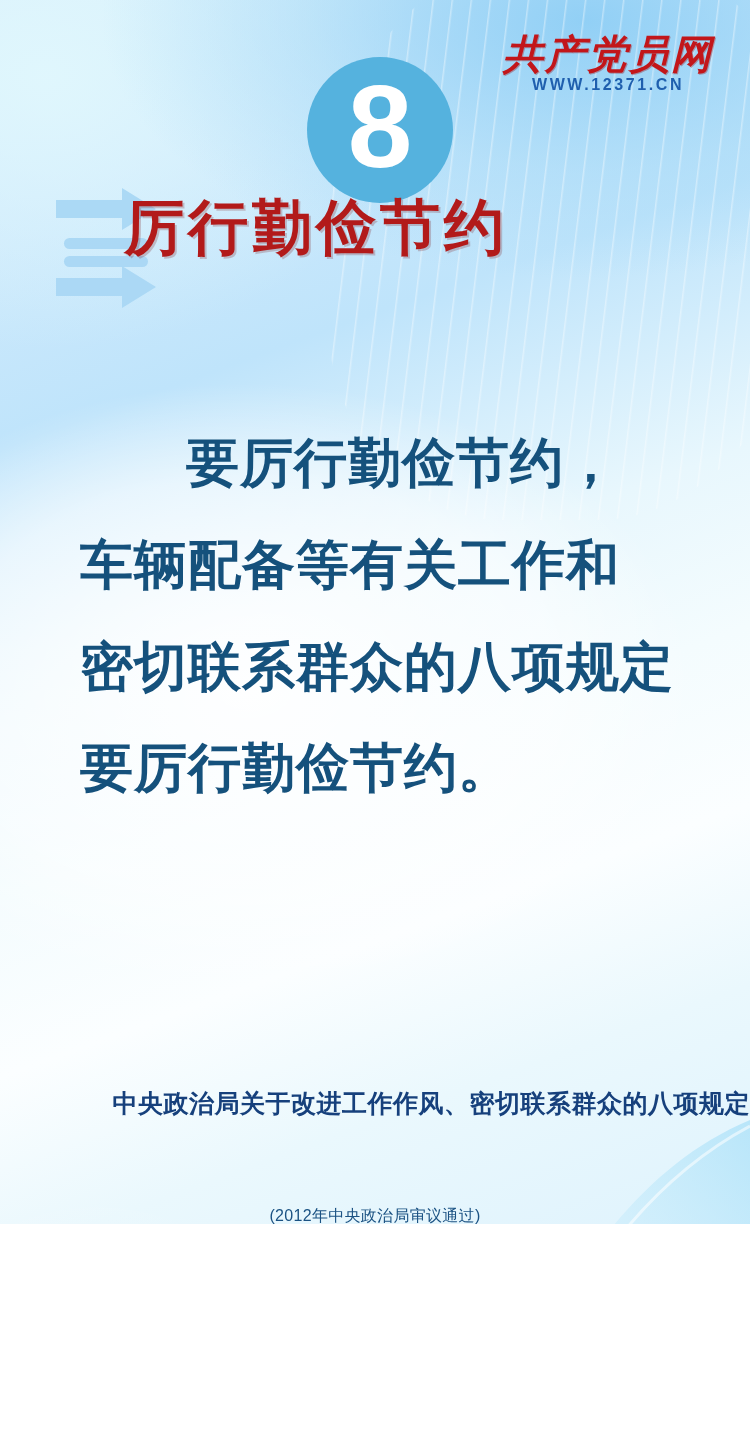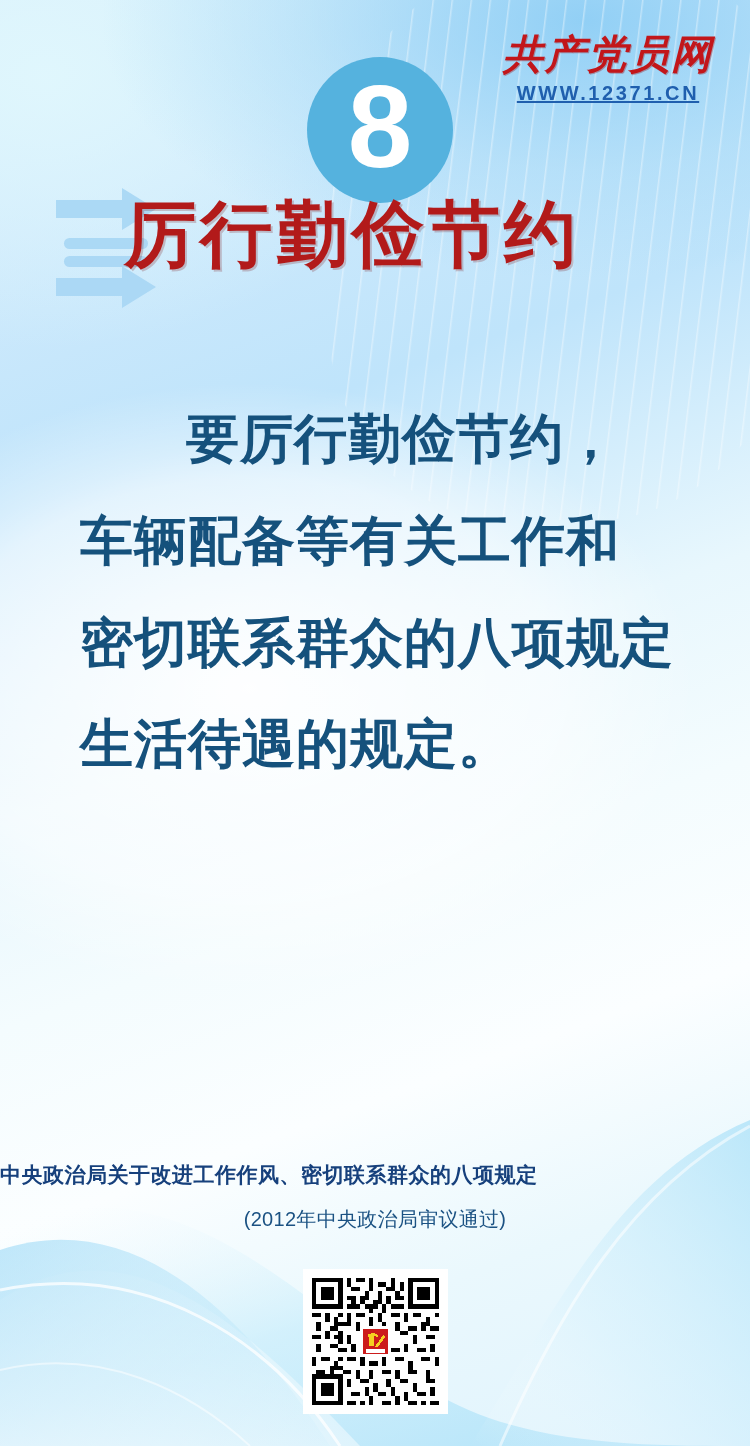--- a/index.html
+++ b/index.html
@@ -5,21 +5,21 @@
   html, body {
     margin: 0;
     padding: 0;
     background: #ffffff;
   }
   * { box-sizing: border-box; }
 
   .poster {
     position: relative;
     width: 750px;
-    height: 1446px;
+    height: 1224px;
     overflow: hidden;
     font-family: "Liberation Sans", "DejaVu Sans", sans-serif;
     background: linear-gradient(160deg, #d9f0fb 0%, #cfeafc 14%, #bfe4fb 30%, #e8f7fd 48%, #f4fcfe 60%, #fbfeff 72%, #eaf8fd 84%, #dff3fd 100%);
   }
 
   
   .bg-layer { position: absolute; inset: 0; pointer-events: none; }
 
   .bg-top-wash {
     position: absolute;
@@ -66,26 +66,24 @@
     font-size: 40px;
     font-weight: 700;
     font-style: italic;
     color: #c2161a;
     letter-spacing: 2px;
     line-height: 1.05;
     white-space: nowrap;
     text-shadow: 1px 1px 0 rgba(150,10,15,0.35);
   }
   .logo-url {
-    margin-top: 6px;
-    font-size: 20px;
+    font-size: 16px;
     font-weight: 700;
     color: #1f5fae;
     letter-spacing: 2.6px;
-    text-decoration: underline;
   }
 
   
   .num-badge {
     position: absolute;
     left: 307px;
     top: 57px;
     width: 146px;
     height: 146px;
     border-radius: 50%;
@@ -111,65 +109,65 @@
     top: 186px;
     width: 112px;
     height: 124px;
   }
 
   
   .headline {
     position: absolute;
     left: 124px;
     top: 196px;
-    font-size: 72px;
+    font-size: 60px;
     font-weight: 700;
     color: #b21a1a;
     letter-spacing: 4px;
     line-height: 1.08;
     white-space: nowrap;
     text-shadow: 2px 2px 0 rgba(120,10,10,0.22);
   }
 
   
   .body-text {
     position: absolute;
     left: 80px;
-    top: 388px;
+    top: 412px;
     width: 592px;
     font-size: 53px;
     font-weight: 700;
     color: #15517c;
     line-height: 1.92;
     letter-spacing: 1px;
     text-align: justify;
     text-align-last: left;
   }
   .body-text .line { display: block; white-space: nowrap; }
   .body-text .line.indent { text-indent: 106px; }
 
   
   .footer-title {
     position: absolute;
     left: 0; right: 0;
-    top: 1161px;
-    text-align: left;
+    top: 1087px;
+    text-align: right;
     font-family: "Liberation Serif", "DejaVu Serif", serif;
-    font-size: 21px;
+    font-size: 25px;
     font-weight: 700;
     color: #16407c;
     letter-spacing: 0.5px;
     white-space: nowrap;
   }
   .footer-sub {
     position: absolute;
     left: 0; right: 0;
     top: 1206px;
     text-align: center;
-    font-size: 20px;
+    font-size: 16px;
     font-weight: 400;
     color: #1b5283;
     letter-spacing: 0.3px;
   }
 
   
   .qr-wrap {
     position: absolute;
     left: 303px;
     top: 1269px;
@@ -244,21 +242,21 @@
       <path d="M0,92 L66,92 L66,80 L100,101 L66,122 L66,110 L0,110 Z" opacity="0.95"></path>
     </g>
   </svg>
 
   <div class="headline">厉行勤俭节约</div>
 
   <div class="body-text">
     <span class="line indent">要厉行勤俭节约，</span>
     <span class="line">车辆配备等有关工作和</span>
     <span class="line">密切联系群众的八项规定</span>
-    <span class="line">生活待遇的规定。</span>
+    <span class="line">要厉行勤俭节约。</span>
   </div>
 
   <div class="footer-title">中央政治局关于改进工作作风、密切联系群众的八项规定</div>
   <div class="footer-sub">(2012年中央政治局审议通过)</div>
 
   <div class="qr-wrap">
     <svg viewBox="0 0 29 29" shape-rendering="crispEdges">
       <rect width="29" height="29" fill="#ffffff"></rect>
       <g fill="#000000">
 

